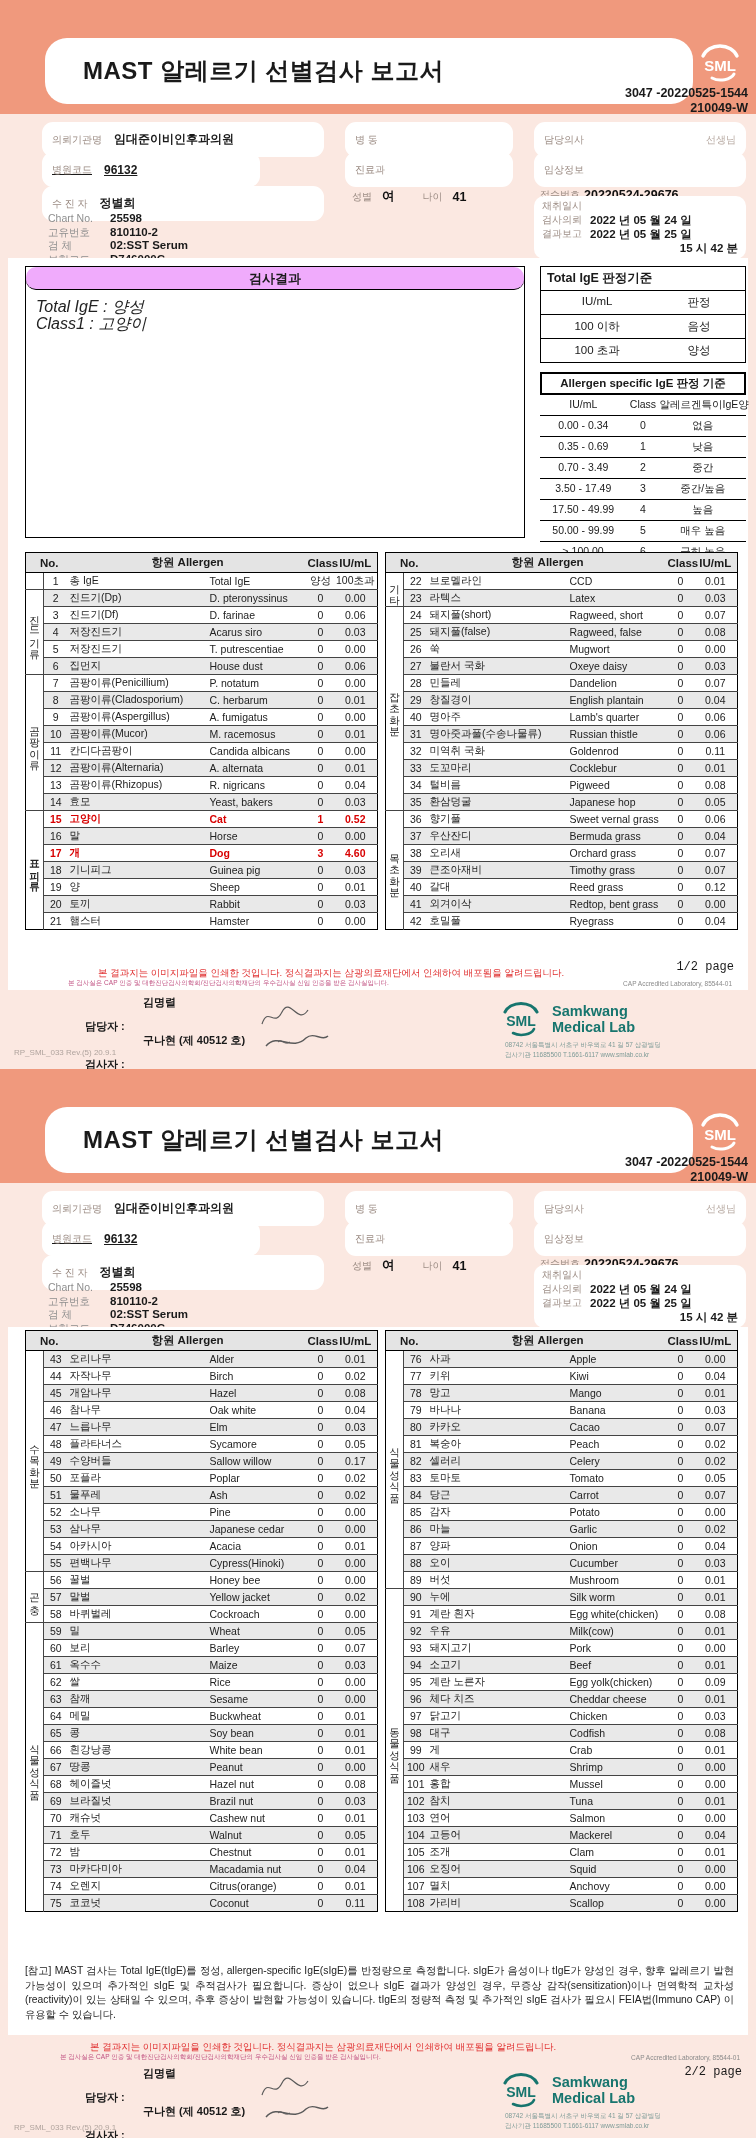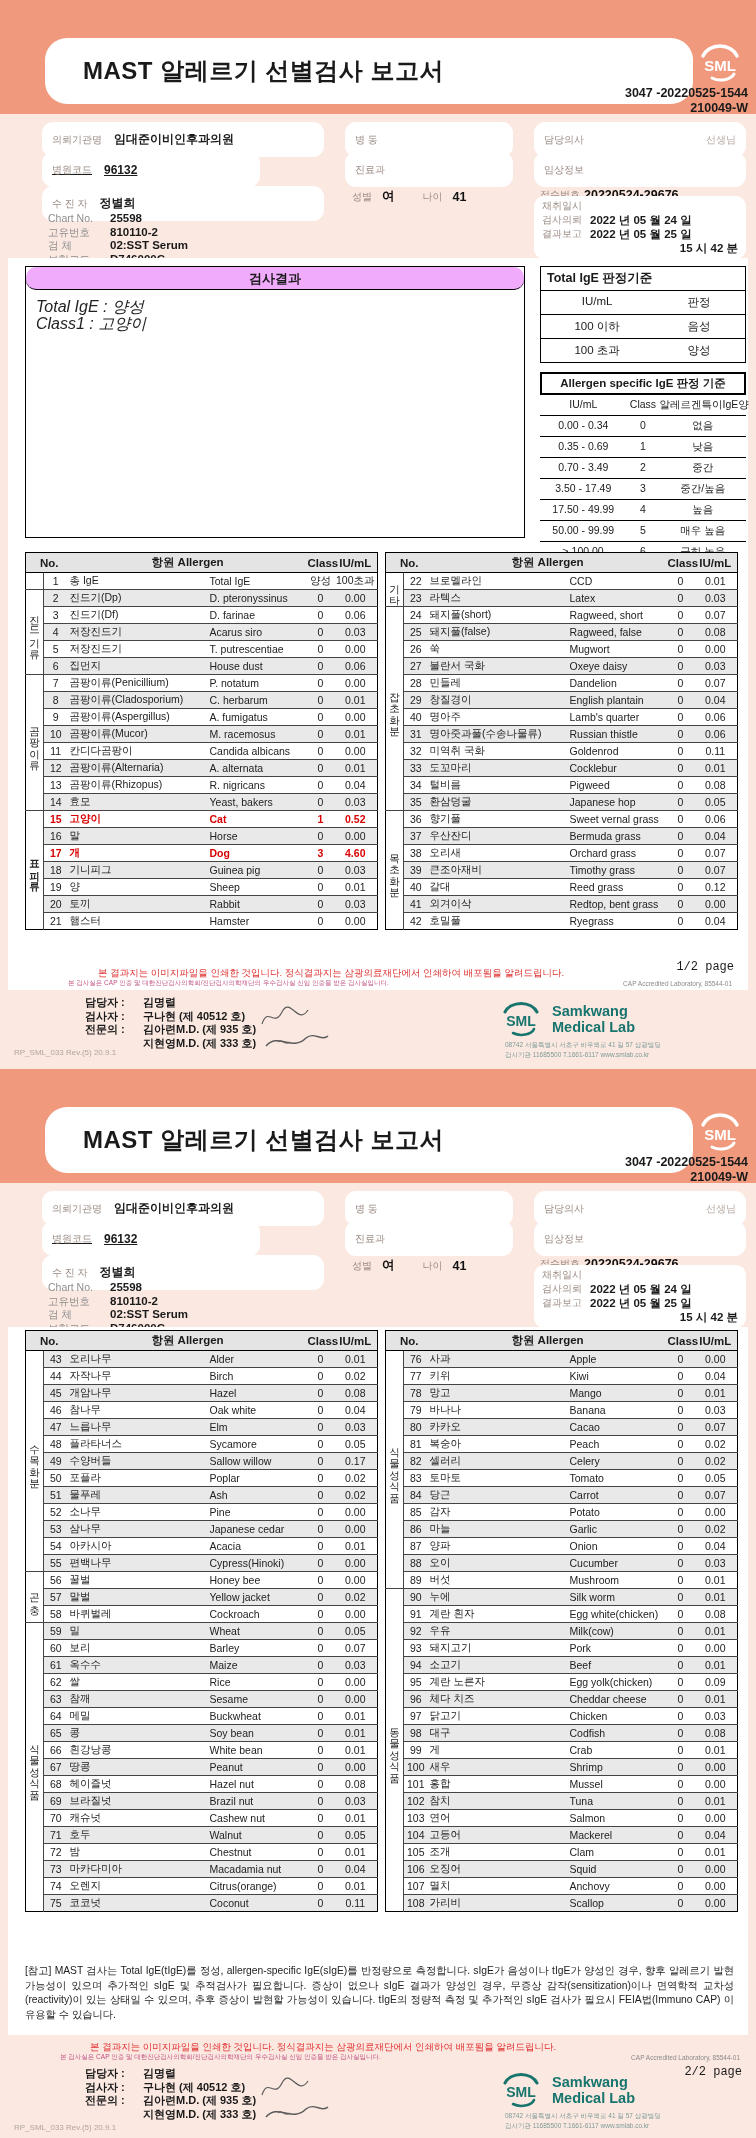--- a/index.html
+++ b/index.html
@@ -71,21 +71,21 @@
   td.cl { text-align:center; }
   td.iu { text-align:center; }
   th.c-no { text-align:left; padding-left:14px; }
   .refnote { position:absolute; left:17px; right:14px; top:637px; font-size:10.3px; line-height:14.5px; color:#222; text-align:justify; }
   .note-red { position:absolute; left:90px; font-size:9.5px; color:#e03030; white-space:nowrap; }
   .note-small { position:absolute; left:60px; font-size:6.5px; color:#c05080; white-space:nowrap; }
   .pageno { position:absolute; right:14px; font-size:12px; font-family:"Liberation Mono","DejaVu Sans Mono",monospace; }
   .capline { position:absolute; right:16px; font-size:6.5px; color:#8a8a8a; }
   .staff { position:absolute; left:85px; font-size:11px; font-weight:bold; line-height:13.5px; }
   .staff .row { display:flex; }
-  .staff .sl { width:58px; }
+  .staff .sl { width:58px;margin-top:24px; }
   .sig { position:absolute; left:248px; }
   .flogo { position:absolute; left:498px; display:flex; align-items:center; gap:8px; }
   .flogo .nm { color:#17756e; font-size:14.5px; font-weight:bold; line-height:16px; }
   .addr { position:absolute; left:505px; font-size:6.5px; color:#7d9b97; line-height:10px; }
   .rpcode { position:absolute; left:14px; font-size:8px; color:#b0a49e; }
 </style>
 </head>
 <body>
 
 <div class="page">

